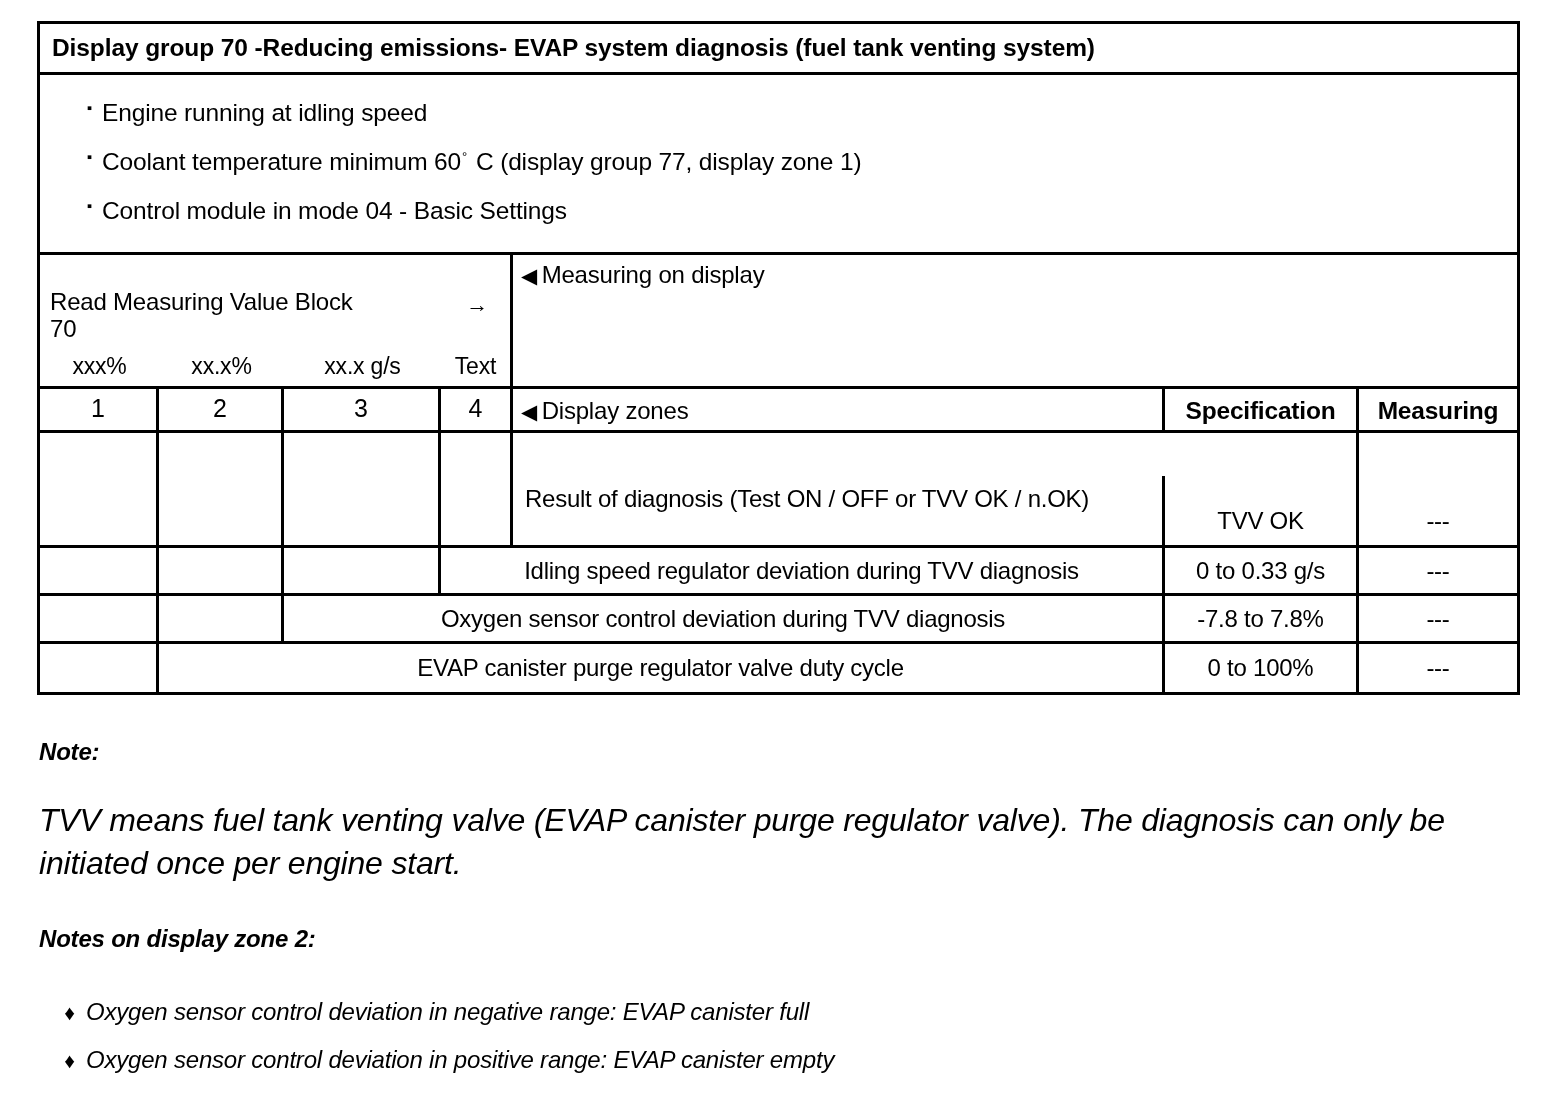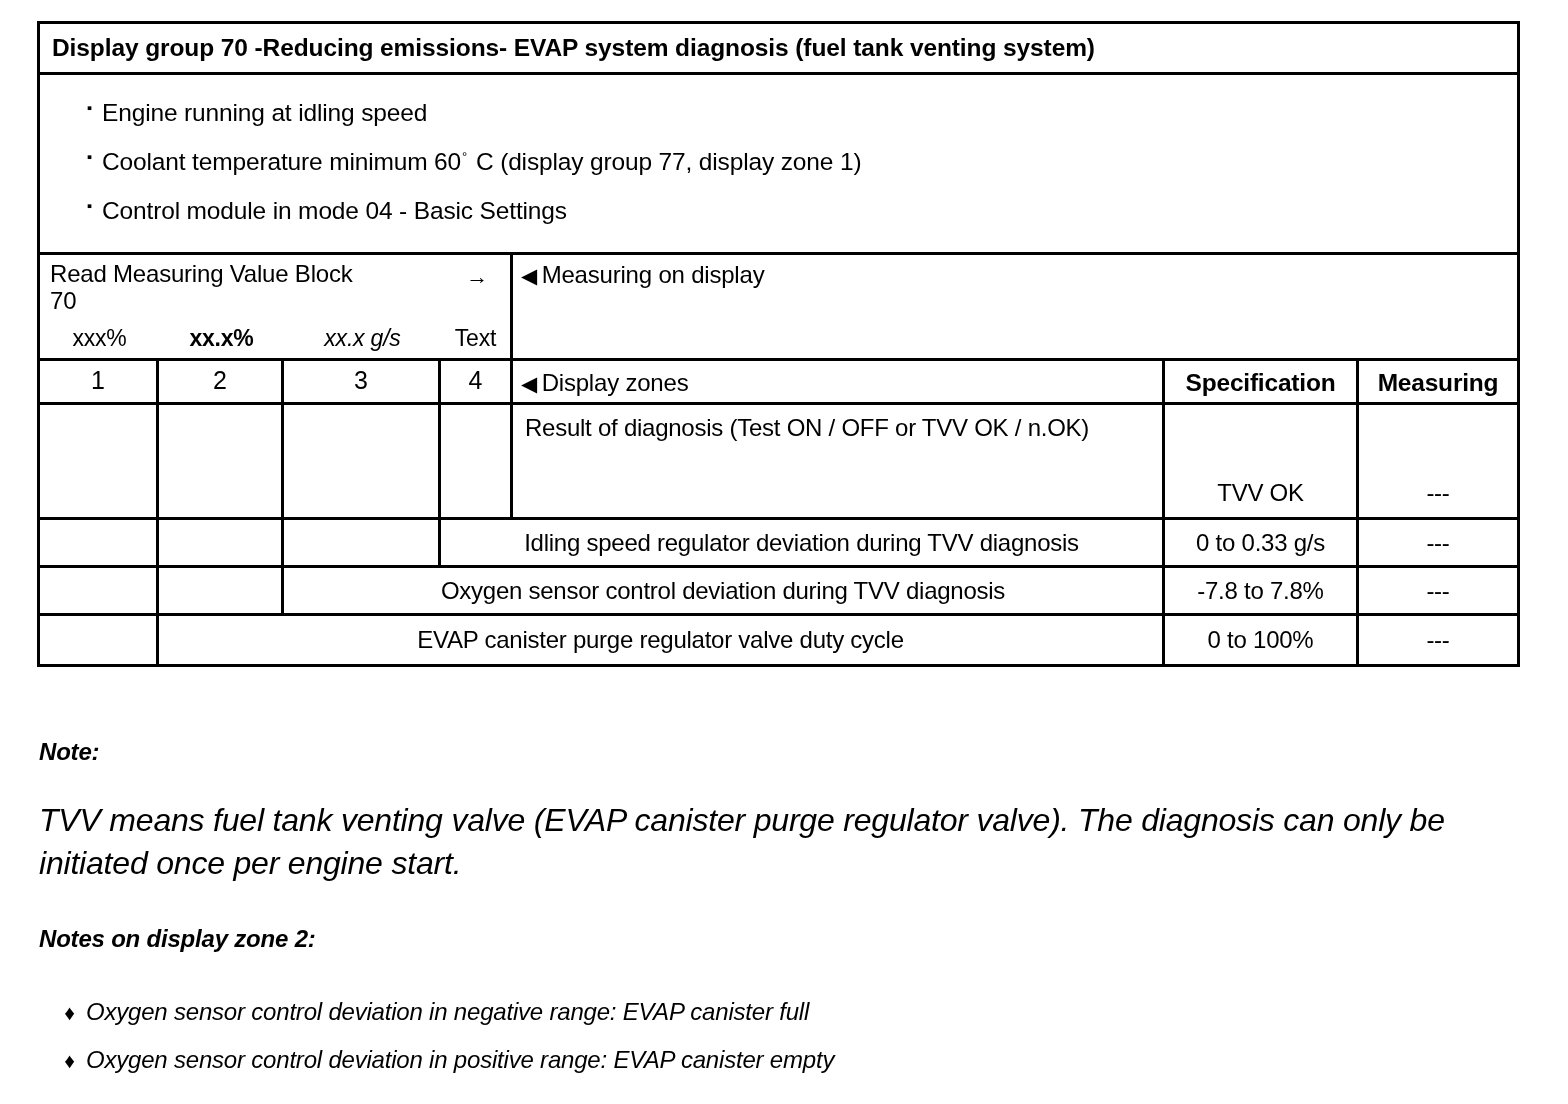--- a/index.html
+++ b/index.html
@@ -81,20 +81,21 @@
     border-right: 3px solid #000;
     box-sizing: border-box;
   }
   .mv-title-line {
     display: flex;
     align-items: flex-end;
     padding: 5px 0 0 10px;
     font-size: 24px;
     letter-spacing: -0.2px;
     white-space: nowrap;
+    margin-top: 28px;
   }
   .mv-title-text { flex: 1 1 auto; }
   .mv-arrow {
     flex: 0 0 auto;
     padding-right: 22px;
     font-size: 22px;
     line-height: 1.05;
   }
   .mv-group {
     padding: 0 0 0 10px;
@@ -103,22 +104,22 @@
     line-height: 1.05;
   }
   .mv-units {
     display: flex;
     padding: 12px 10px 6px 0;
     font-size: 23px;
     letter-spacing: -0.2px;
   }
   .mv-units > div { text-align: center; }
   .u1 { flex: 0 0 119px; }
-  .u2 { flex: 0 0 125px; font-weight: bold; }
-  .u3 { flex: 0 0 157px; font-style: italic; }
+  .u2 { flex: 0 0 125px; }
+  .u3 { flex: 0 0 157px; }
   .u4 { flex: 0 0 69px; }
 
   .mv-right {
     flex: 1 1 auto;
     padding: 6px 0 0 8px;
     font-size: 24px;
     letter-spacing: -0.2px;
     white-space: nowrap;
   }
   .tri {
@@ -180,20 +181,21 @@
   .desc-cell {
     flex: 1 1 auto;
     box-sizing: border-box;
     border-right: 3px solid #000;
     font-size: 24px;
     letter-spacing: -0.25px;
   }
   .desc-left {
     padding: 8px 10px 0 12px;
     line-height: 1.22;
+    margin-top: 43px;
   }
   .desc-center {
     text-align: center;
     padding: 7px 8px 7px 8px;
   }
   .spec-cell {
     flex: 0 0 194px;
     box-sizing: border-box;
     border-right: 3px solid #000;
     text-align: center;

